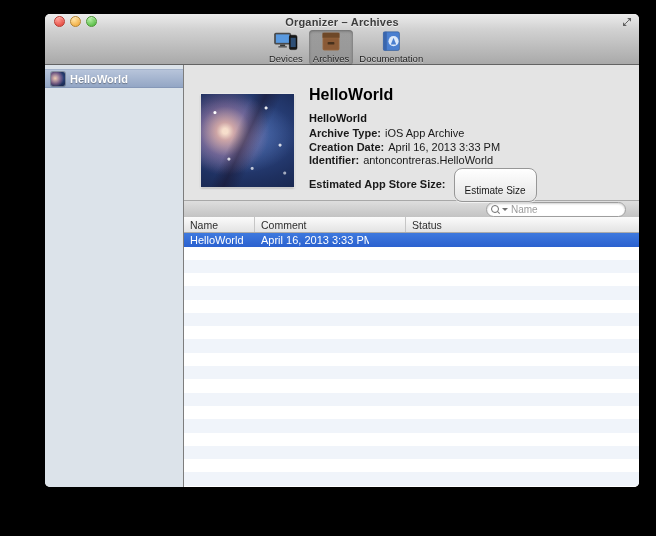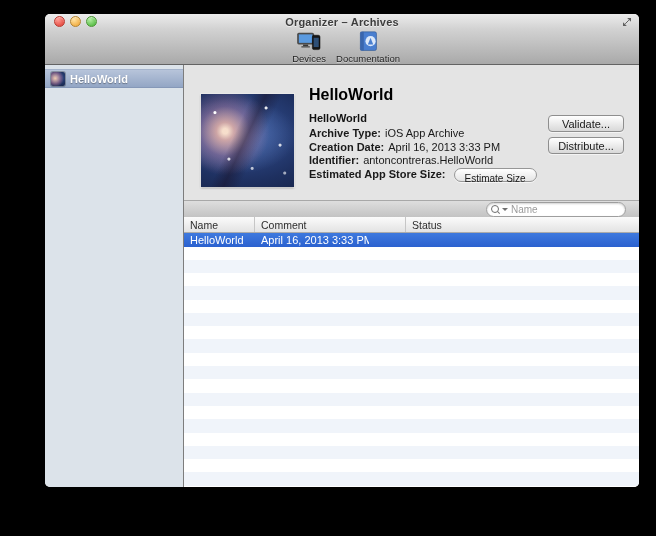--- a/index.html
+++ b/index.html
@@ -92,21 +92,21 @@
       radial-gradient(ellipse 140% 95% at 45% 42%,#35549a 0%,#1e3060 55%,#121c3a 100%);
     box-shadow:0 0 0 1px rgba(255,255,255,.35),0 1px 2px rgba(0,0,0,.35);
   }
   .info{position:absolute;left:125px;top:21px;}
   .info .big-title{font-size:16px;font-weight:bold;color:#000;margin:0 0 8px 0;}
   .info .subtitle{font-size:11px;font-weight:bold;color:#111;margin-bottom:3px;}
   .field{font-size:11px;line-height:13.5px;color:#1a1a1a;white-space:nowrap;display:flex;align-items:center;}
   .field .flabel{font-weight:bold;margin-right:4px;}
   .pill-btn{
     font-family:inherit;font-size:10px;color:#1a1a1a;
-    height:14px;line-height:12px;padding:4px 10px;margin-left:4px;
+    height:14px;line-height:12px;padding:16px 10px;margin-left:4px;
     border:1px solid #979797;border-radius:8px;
     background:linear-gradient(#ffffff,#e4e4e4);
     box-shadow:0 1px 0 rgba(255,255,255,.6);
   }
   .actions{position:absolute;right:15px;top:50px;display:flex;flex-direction:column;gap:5px;}
   .aqua-btn{
     font-family:inherit;font-size:11px;color:#1a1a1a;width:76px;height:17px;
     border:1px solid #8e8e8e;border-radius:4px;
     background:linear-gradient(#ffffff,#d8d8d8);
     box-shadow:0 1px 0 rgba(255,255,255,.6);
@@ -187,20 +187,29 @@
         <rect x="10" y="16" width="6" height="2" fill="#383838"></rect>
         <rect x="8" y="18" width="10" height="1.5" fill="#4a4a4a"></rect>
         <rect x="21" y="5" width="9" height="17" rx="2" fill="#161616" stroke="#000" stroke-width="0.6"></rect>
         <rect x="22.5" y="8" width="6" height="11" fill="#2e4f76"></rect>
       </svg>
       <span class="tb-label">Devices</span>
     </div>
 
 
 
+    <div class="tb-item selected">
+      <svg class="tb-icon" viewBox="0 0 34 26">
+        <rect x="7" y="2" width="20" height="21" rx="2" fill="#9a6a42"></rect>
+        <rect x="7" y="2" width="20" height="6" fill="#6e4828"></rect>
+        <rect x="8" y="8.5" width="18" height="13.5" fill="#8a5a36"></rect>
+        <rect x="13" y="13" width="8" height="3" rx="1" fill="#46301c"></rect>
+      </svg>
+      <span class="tb-label">Archives</span>
+    </div>
 
     <div class="tb-item">
       <svg class="tb-icon" viewBox="0 0 34 26">
         <rect x="8" y="1" width="19" height="22" rx="2" fill="#4a7fd0" stroke="#30568e" stroke-width="0.7"></rect>
         <rect x="8" y="1" width="4" height="22" fill="#3a66ad"></rect>
         <circle cx="20" cy="12" r="6" fill="#dce9fa"></circle>
         <path d="M20 8 l3.2 8 h-6.4 z" fill="#4a7fd0"></path>
       </svg>
       <span class="tb-label">Documentation</span>
     </div>
@@ -233,24 +242,20 @@
           </div>
           <div class="field">
             <span class="flabel">Identifier:</span>
             <span class="fvalue">antoncontreras.HelloWorld</span>
           </div>
           <div class="field">
             <span class="flabel">Estimated App Store Size:</span>
             <button class="pill-btn">Estimate Size</button>
           </div>
         </div>
-        <div class="actions">
-          <button class="aqua-btn">Validate...</button>
-          <button class="aqua-btn">Distribute...</button>
-        </div>
       </div>
 
       <div class="filterbar">
         <div class="searchfield">
           <span class="mag">
             <span class="lens"></span>
               <span class="dd"></span>
           </span>
           <input type="text" placeholder="Name" style="">
         </div>

